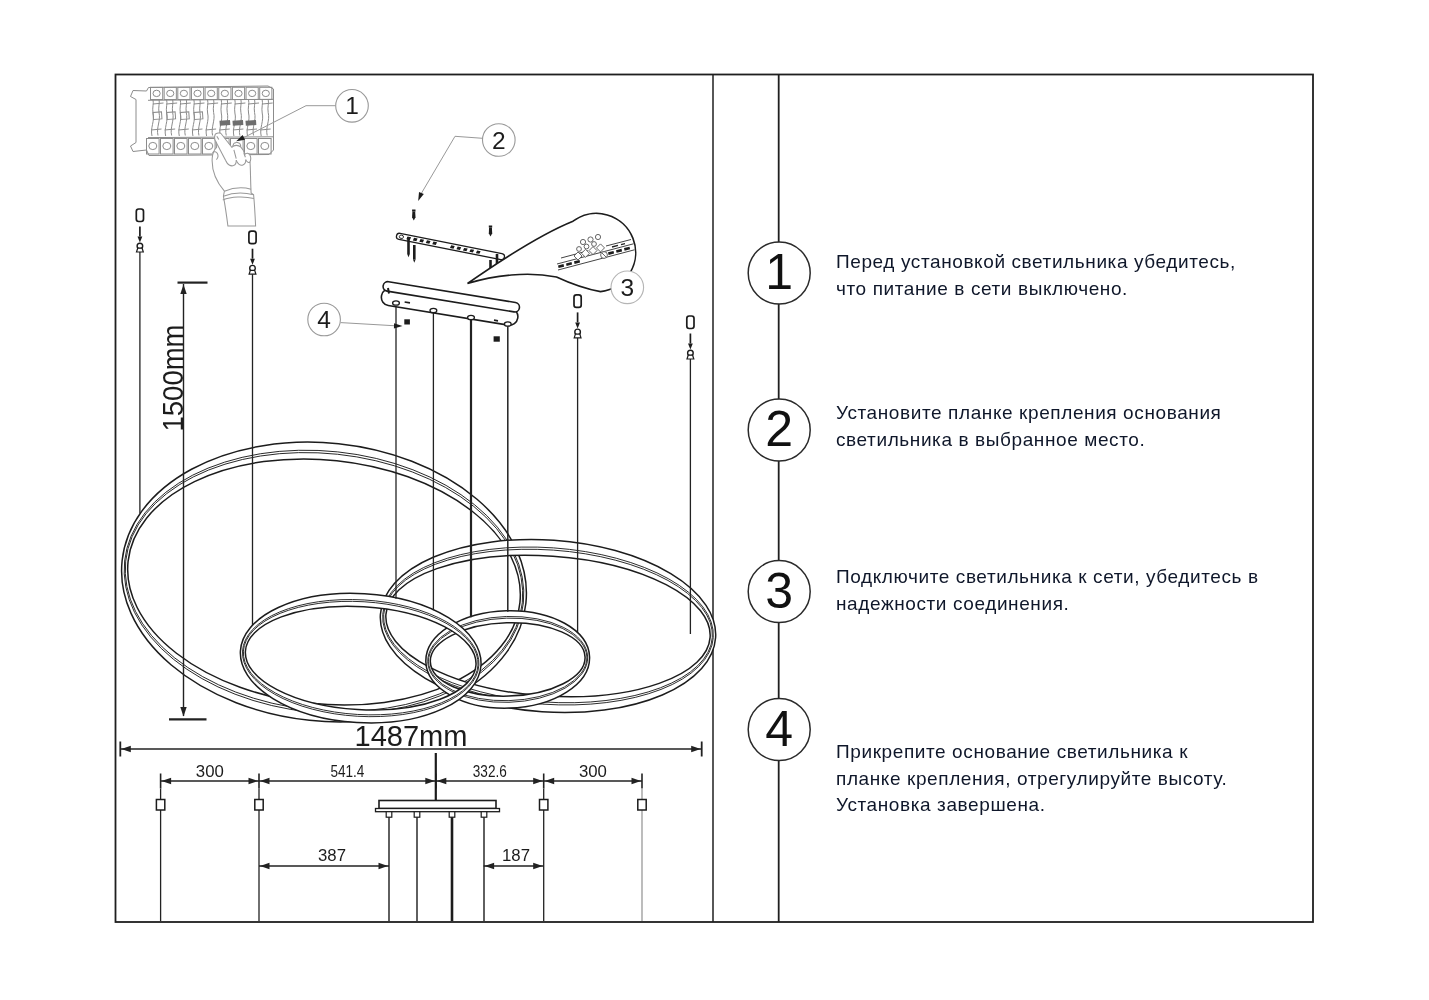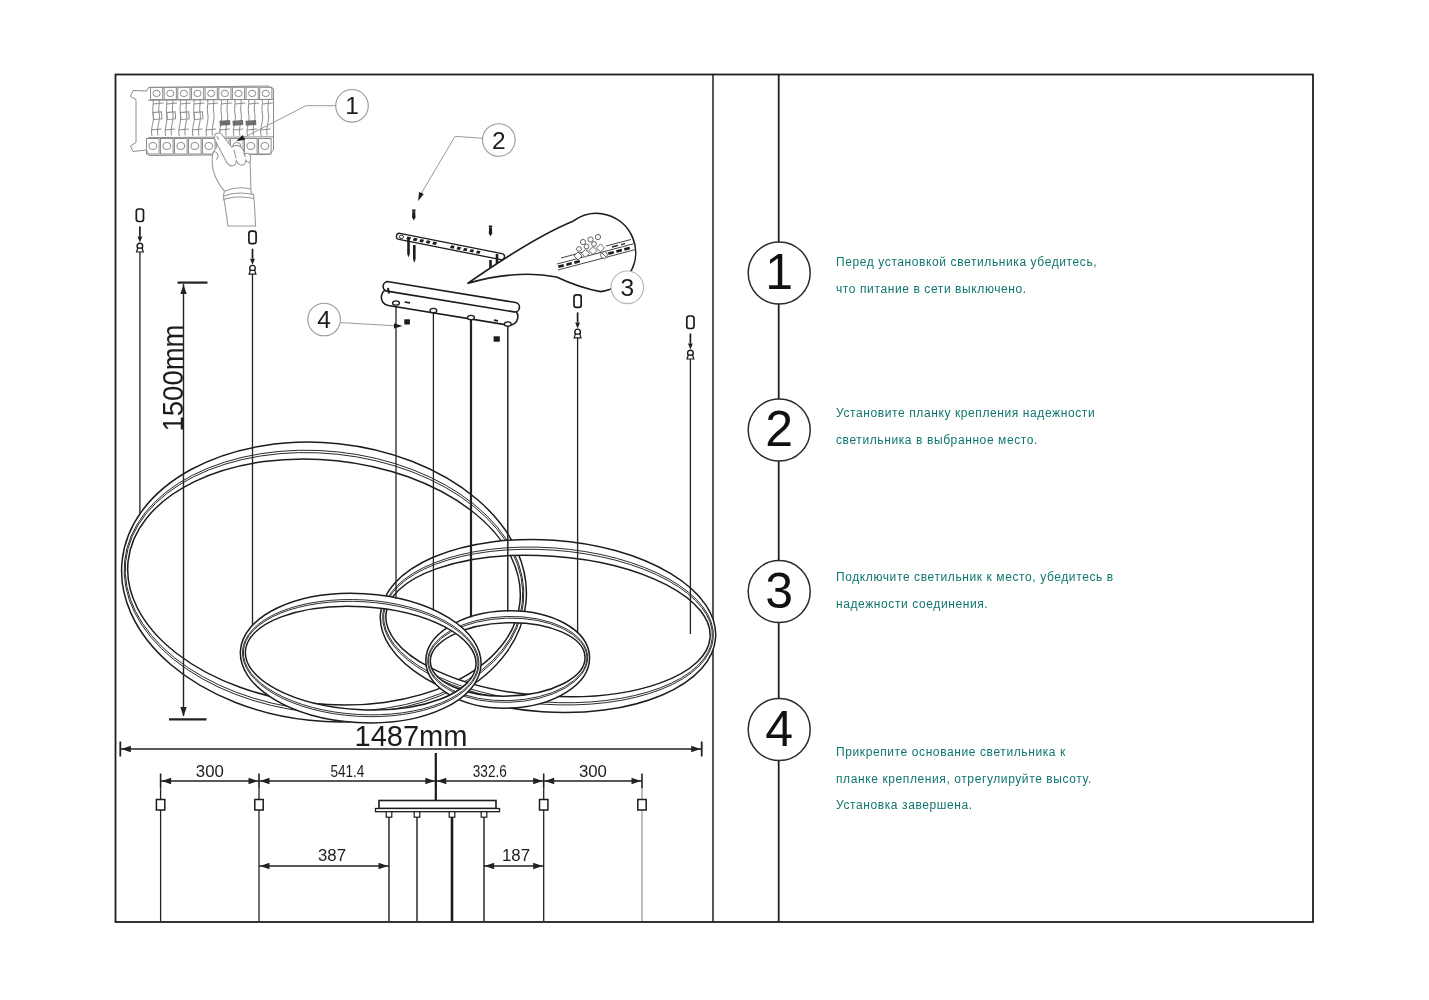--- a/index.html
+++ b/index.html
@@ -1,19 +1,19 @@
 <!DOCTYPE html>
 <html><head>
 <meta charset="utf-8">
 <style>
   html,body{margin:0;padding:0;background:#fff;}
   #page{position:relative;width:1429px;height:1000px;background:#fff;overflow:hidden;
         font-family:"Liberation Sans",sans-serif;}
-  .txt{position:absolute;font-size:12px;line-height:26.5px;letter-spacing:0.6px;
-        color:#0f766e;white-space:pre;}
+  .txt{position:absolute;font-size:19px;line-height:26.5px;letter-spacing:0.6px;
+        color:#0f172a;white-space:pre;}
 </style>
 </head>
 <body>
 <div id="page">
 <svg width="1429" height="1000" viewBox="0 0 1429 1000">
       <g stroke="#1f1f1f" fill="none" stroke-width="1.8">
 <rect x="115.5" y="74.5" width="1197.5" height="847.5"></rect>
 <line x1="713" y1="74.5" x2="713" y2="922" stroke-width="1.5"></line>
 <line x1="778.7" y1="74.5" x2="778.7" y2="922"></line>
 </g>
@@ -328,20 +328,20 @@
 <circle cx="779.2" cy="430" r="31" fill="#fff" stroke="#2a2a2a" stroke-width="1.5"></circle>
 <text x="779.2" y="446" font-size="50" text-anchor="middle" fill="#111" font-family="Liberation Sans, sans-serif">2</text>
 <circle cx="779.2" cy="591.6" r="31" fill="#fff" stroke="#2a2a2a" stroke-width="1.5"></circle>
 <text x="779.2" y="607.6" font-size="50" text-anchor="middle" fill="#111" font-family="Liberation Sans, sans-serif">3</text>
 <circle cx="779.2" cy="729.5" r="31" fill="#fff" stroke="#2a2a2a" stroke-width="1.5"></circle>
 <text x="779.2" y="745.5" font-size="50" text-anchor="middle" fill="#111" font-family="Liberation Sans, sans-serif">4</text>
 </g>
     </svg>
 <div class="txt" style="left:836px;top:249px;">Перед установкой светильника убедитесь,
 что питание в сети выключено.</div>
-<div class="txt" style="left:836px;top:400px;">Установите планку крепления надежности
+<div class="txt" style="left:836px;top:400px;">Установите планке крепления основания
 светильника в выбранное место.</div>
-<div class="txt" style="left:836px;top:564px;">Подключите светильник к место, убедитесь в
+<div class="txt" style="left:836px;top:564px;">Подключите светильника к сети, убедитесь в
 надежности соединения.</div>
 <div class="txt" style="left:836px;top:703px;margin-top:36px;">Прикрепите основание светильника к
 планке крепления, отрегулируйте высоту.
 Установка завершена.</div>
 </div>
 
 </body></html>

